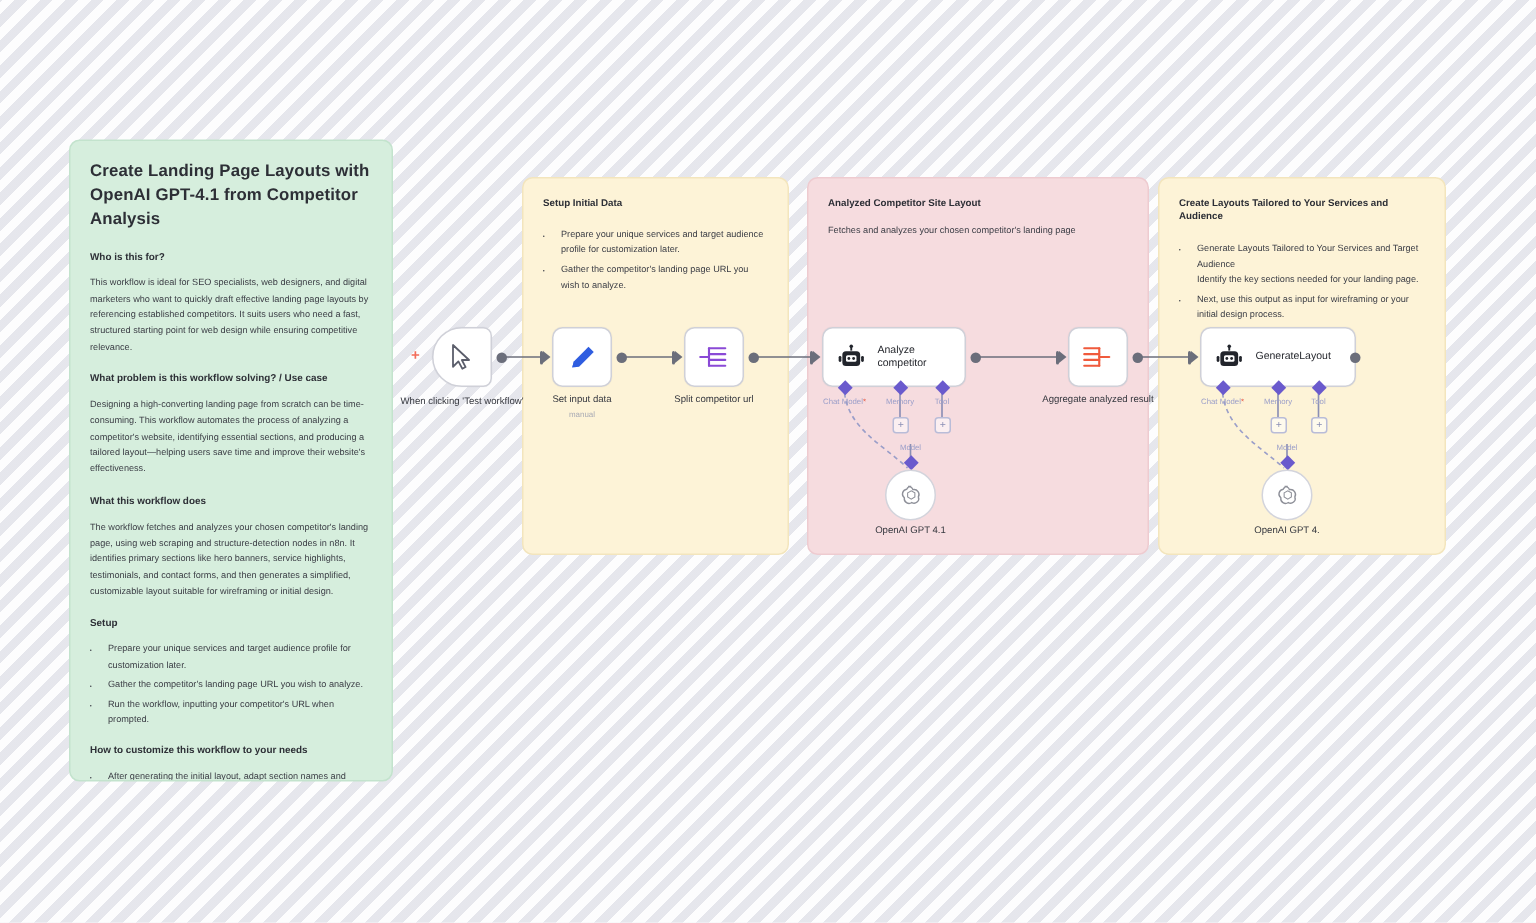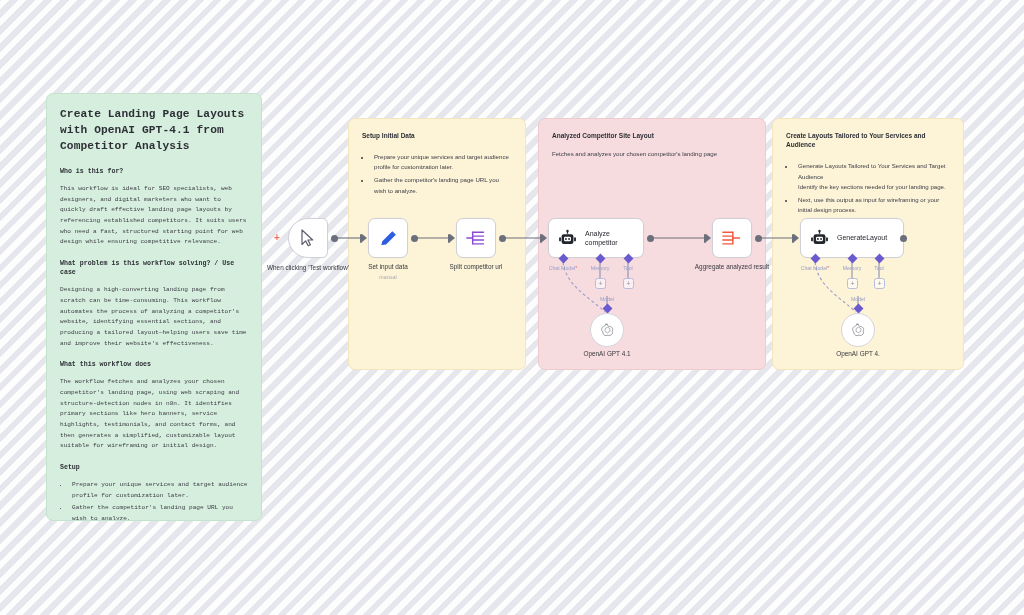--- a/index.html
+++ b/index.html
@@ -87,21 +87,21 @@
     font-size: 6.1px;
     line-height: 1.7;
     color: #3b3d45;
     margin-bottom: 2.5px;
     padding-left: 3px;
     list-style-type: disc;
   }
   .sticky li::marker { font-size: 5.2px; }
 
   
-  #note-overview { left: 46px;  top: 93px;  width: 216px; height: 428px; font-family: Liberation Mono, monospace; }
+  #note-overview { left: 46px;  top: 93px;  width: 216px; height: 428px; }
   #note-setup    { left: 348px; top: 118px; width: 178px; height: 252px; }
   #note-analyzed { left: 538px; top: 118px; width: 228px; height: 252px; }
   #note-create   { left: 772px; top: 118px; width: 192px; height: 252px; }
 
   
   #edges { position: absolute; inset: 0; width: 1024px; height: 615px; pointer-events: none; }
 
   
   .node {
     position: absolute;

